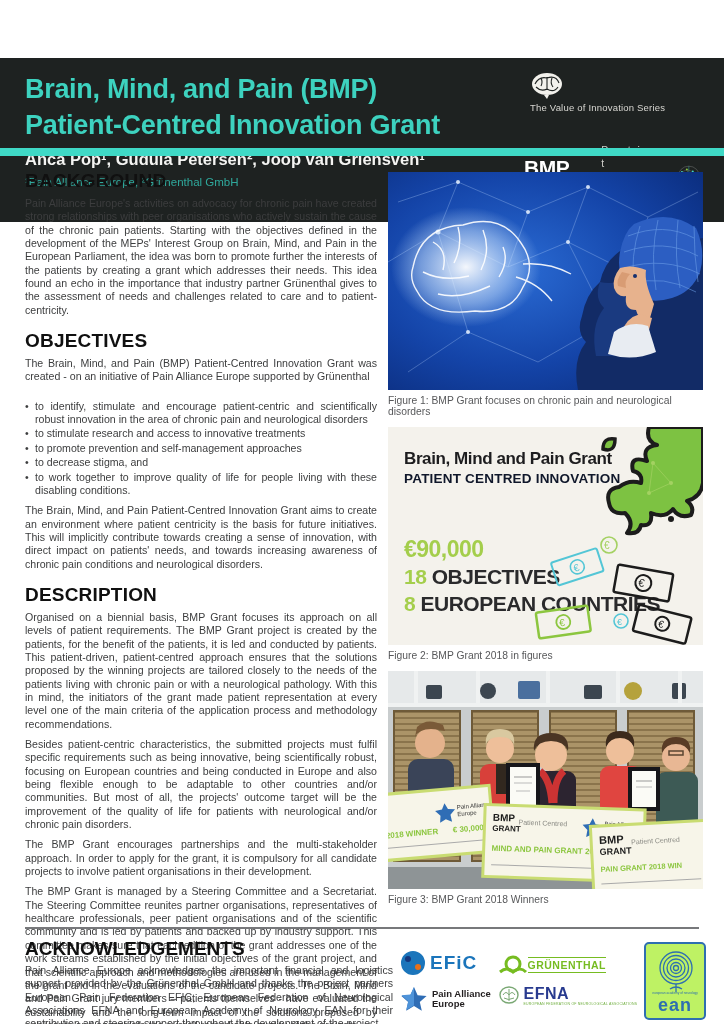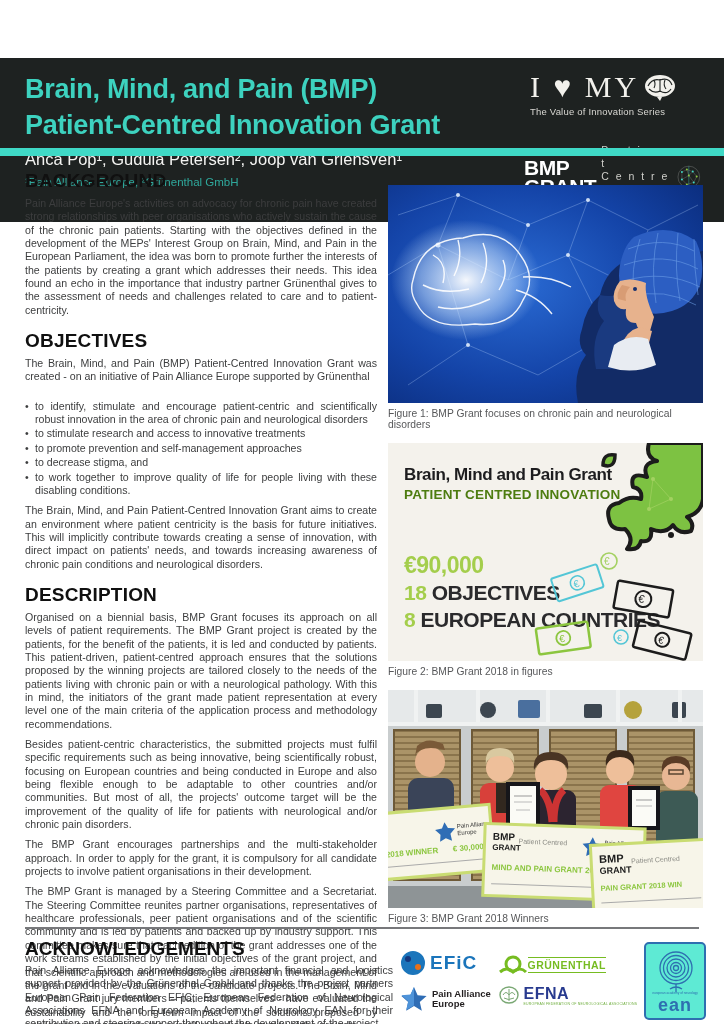--- a/index.html
+++ b/index.html
@@ -6,45 +6,45 @@
   html,body { background:#888; }
   .poster {
     position:relative; width:724px; height:1024px; margin:0 auto;
     background:#ffffff; overflow:hidden;
     font-family:"Liberation Sans", sans-serif; color:#3c3d3e;
   }
   
   .header { position:absolute; top:16px; left:0; width:724px; height:164px; background:#1e2221;margin-top:42px; }
   .accent-bar { position:absolute; top:148px; left:0; width:724px; height:8px; background:#3fd9c6; }
   .title { position:absolute; top:14px; left:25px; font-weight:bold; font-size:27px; line-height:1.32; color:#3dd2bf; letter-spacing:-0.3px; }
-  .authors { position:absolute; top:92px; left:25px; font-weight:normal; font-size:16.5px; color:#f4f4f2; }
+  .authors { position:absolute; top:92px; left:25px; font-weight:bold; font-size:16.5px; color:#f4f4f2; }
   .affiliations { position:absolute; top:118px; left:25px; font-size:11.5px; color:#2fa99c; }
   .series-logo { position:absolute; top:12px; right:22px; width:172px; text-align:left; color:#f2f1ec; }
   .series-main { font-family:"Liberation Serif", serif; font-size:30px; letter-spacing:3px; display:flex; align-items:center; gap:4px; }
   .series-sub { font-size:9.5px; color:#d8d7d2; margin-top:2px; letter-spacing:0.2px; }
   .bmp-logo { position:absolute; top:86px; right:22px; width:178px; display:flex; align-items:center; gap:5px; }
   .bmp-stack { font-weight:bold; color:#fff; line-height:0.92; font-size:21px; letter-spacing:-0.5px; }
   .bmp-tagline { color:#cfcfca; font-size:10.5px; line-height:1.25; letter-spacing:2px; }
   
   .left-col { position:absolute; top:164px; left:25px; width:352px; }
   h2.sec { font-size:19px; color:#101010; letter-spacing:0.2px; margin:13px 0 5px 0; font-weight:bold; }
   .left-col h2:first-child { margin-top:6px; }
   p.body, li.body { font-size:10.6px; line-height:1.26; text-align:justify; color:#3c3d3e; margin-bottom:7px; }
   ul.bullets { list-style:none; margin-bottom:7px; }
   ul.bullets li { font-size:10.6px; line-height:1.26; color:#3c3d3e; padding-left:10px; position:relative; text-align:justify; margin-bottom:1px;}
   ul.bullets li::before { content:"•"; position:absolute; left:0; top:0; }
   
   .right-col { position:absolute; top:172px; left:388px; width:315px; }
-  .figure { margin-bottom:10px;margin-top:13px; }
+  .figure { margin-bottom:10px; }
   .fig-img { width:315px; height:218px; overflow:hidden; position:relative; }
   .fig-caption { font-size:10.3px; color:#57585a; margin-top:5px; margin-bottom:8px; }
   
   .fig2 { background:#f4f2ec; position:relative;padding-left:45px; }
   .fig2-title { position:absolute; top:22px; left:16px; font-size:17px; font-weight:bold; color:#1d1d1f; letter-spacing:-0.4px; }
-  .fig2-sub { position:absolute; top:44px; left:16px; font-size:13.5px; font-weight:bold; color:#4d7c0f; letter-spacing:0.2px; }
+  .fig2-sub { position:absolute; top:44px; left:16px; font-size:13.5px; font-weight:bold; color:#0f172a; letter-spacing:0.2px; }
   .fig2-stats { position:absolute; top:108px; left:16px; }
   .stat { font-weight:bold; letter-spacing:-0.5px; line-height:1.28; }
   .stat .num { color:#a4ce4c; }
   .stat .lab { color:#2a2a2c; }
   .stat-money { font-size:23px; }
   .stat-row { font-size:21px; }
   .fig2-map { position:absolute; top:0; right:0; }
   .fig2-notes { position:absolute; bottom:0; right:0; }
   
   .divider { position:absolute; top:927px; left:25px; width:674px; height:2px; background:#77787b; }
@@ -52,40 +52,39 @@
   .ack h2 { font-size:19px; color:#101010; margin-bottom:4px; font-weight:bold; }
   .ack p { font-size:10.6px; line-height:1.26; text-align:justify; }
   .partners { position:absolute; top:942px; left:400px; width:306px; display:flex; justify-content:space-between; align-items:center; }
   .partner-col { display:flex; flex-direction:column; gap:10px; }
   .logo-row { display:flex; align-items:center; gap:4px; }
   .efic-text { font-size:19px; font-weight:bold; color:#1b75bb; letter-spacing:1px; }
   .pae-text { font-size:9.5px; font-weight:bold; color:#231f20; line-height:1.05; }
   .gru-text { font-size:10.5px; font-weight:bold; color:#76bc21; letter-spacing:0.5px; border-top:1.5px solid #76bc21; border-bottom:1.5px solid #76bc21; padding:1px 0; }
   .efna-text { font-size:16px; font-weight:bold; color:#283a8f; letter-spacing:0.5px; line-height:1; }
   .efna-sub { font-size:3.5px; color:#6fae3e; letter-spacing:0.2px; }
-  .ean-box { width:62px; height:78px; border:2px solid #2e6fb0; border-radius:5px; background:#5eead4; display:flex; flex-direction:column; align-items:center; justify-content:flex-end; padding-bottom:4px; position:relative; }
+  .ean-box { width:62px; height:78px; border:2px solid #2e6fb0; border-radius:5px; background:#bef264; display:flex; flex-direction:column; align-items:center; justify-content:flex-end; padding-bottom:4px; position:relative; }
   .ean-text { font-size:18px; color:#2e6fb0; line-height:1; font-weight:bold; letter-spacing:1px; }
   .ean-sub { font-size:3.2px; color:#2e6fb0; margin-bottom:1px; }
 </style>
 </head>
 <body>
 
 <div class="poster">
 
   <div class="header">
     <div class="title">
       <div>Brain, Mind, and Pain (BMP)</div>
       <div>Patient-Centred Innovation Grant</div>
     </div>
     <div class="authors">Anca Pop¹, Gudula Petersen², Joop van Griensven¹</div>
     <div class="affiliations">¹Pain Alliance Europe, ²Grünenthal GmbH</div>
 
     <div class="series-logo">
       <div class="series-main">
-        <span>I ♥ MY</span>
         <svg width="34" height="30" viewBox="0 0 34 30">
           <ellipse cx="17" cy="14" rx="15" ry="11" fill="#f2f1ec"></ellipse>
           <path d="M5 14 q4 -8 12 -6 q9 -3 12 5 M6 17 q5 5 11 2 q7 4 11 -2 M11 8 q2 4 0 8 M22 8 q-2 5 1 9 M17 7 v13" stroke="#1e2221" stroke-width="1.1" fill="none"></path>
           <path d="M14 25 l3 4 l2 -4" fill="#f2f1ec"></path>
         </svg>
       </div>
       <div class="series-sub">The Value of Innovation Series</div>
     </div>
 
     <div class="bmp-logo">

